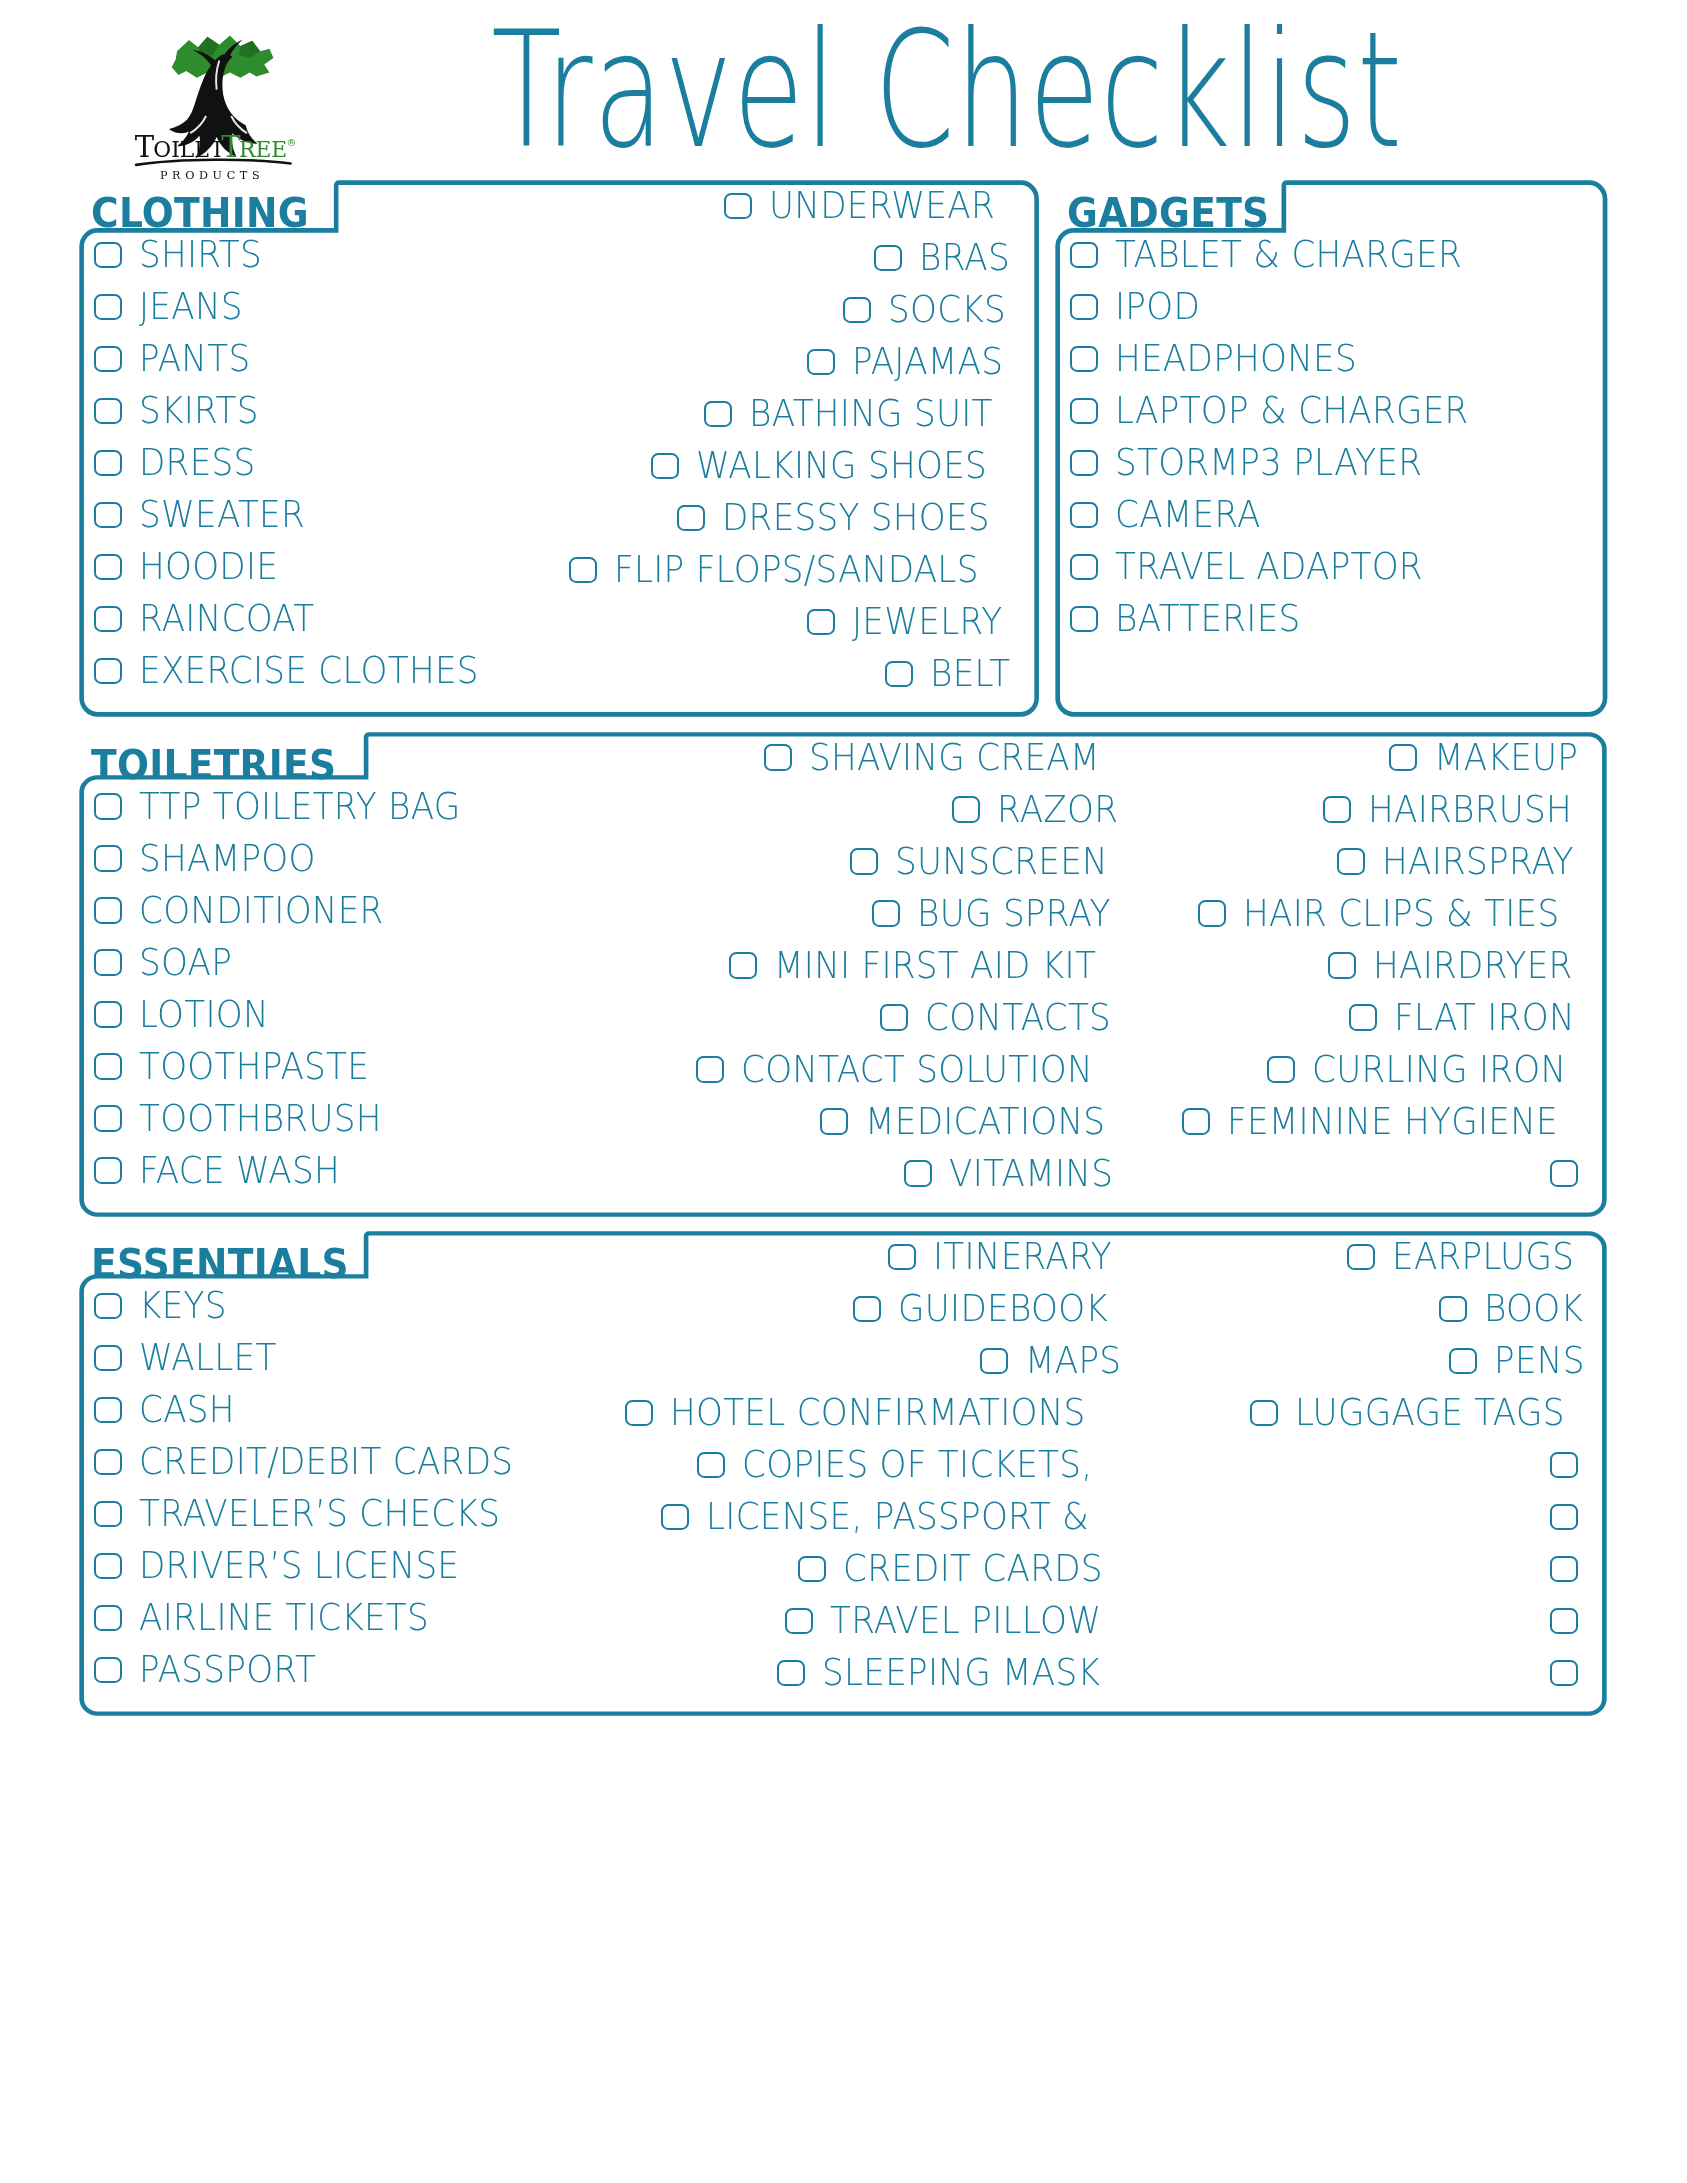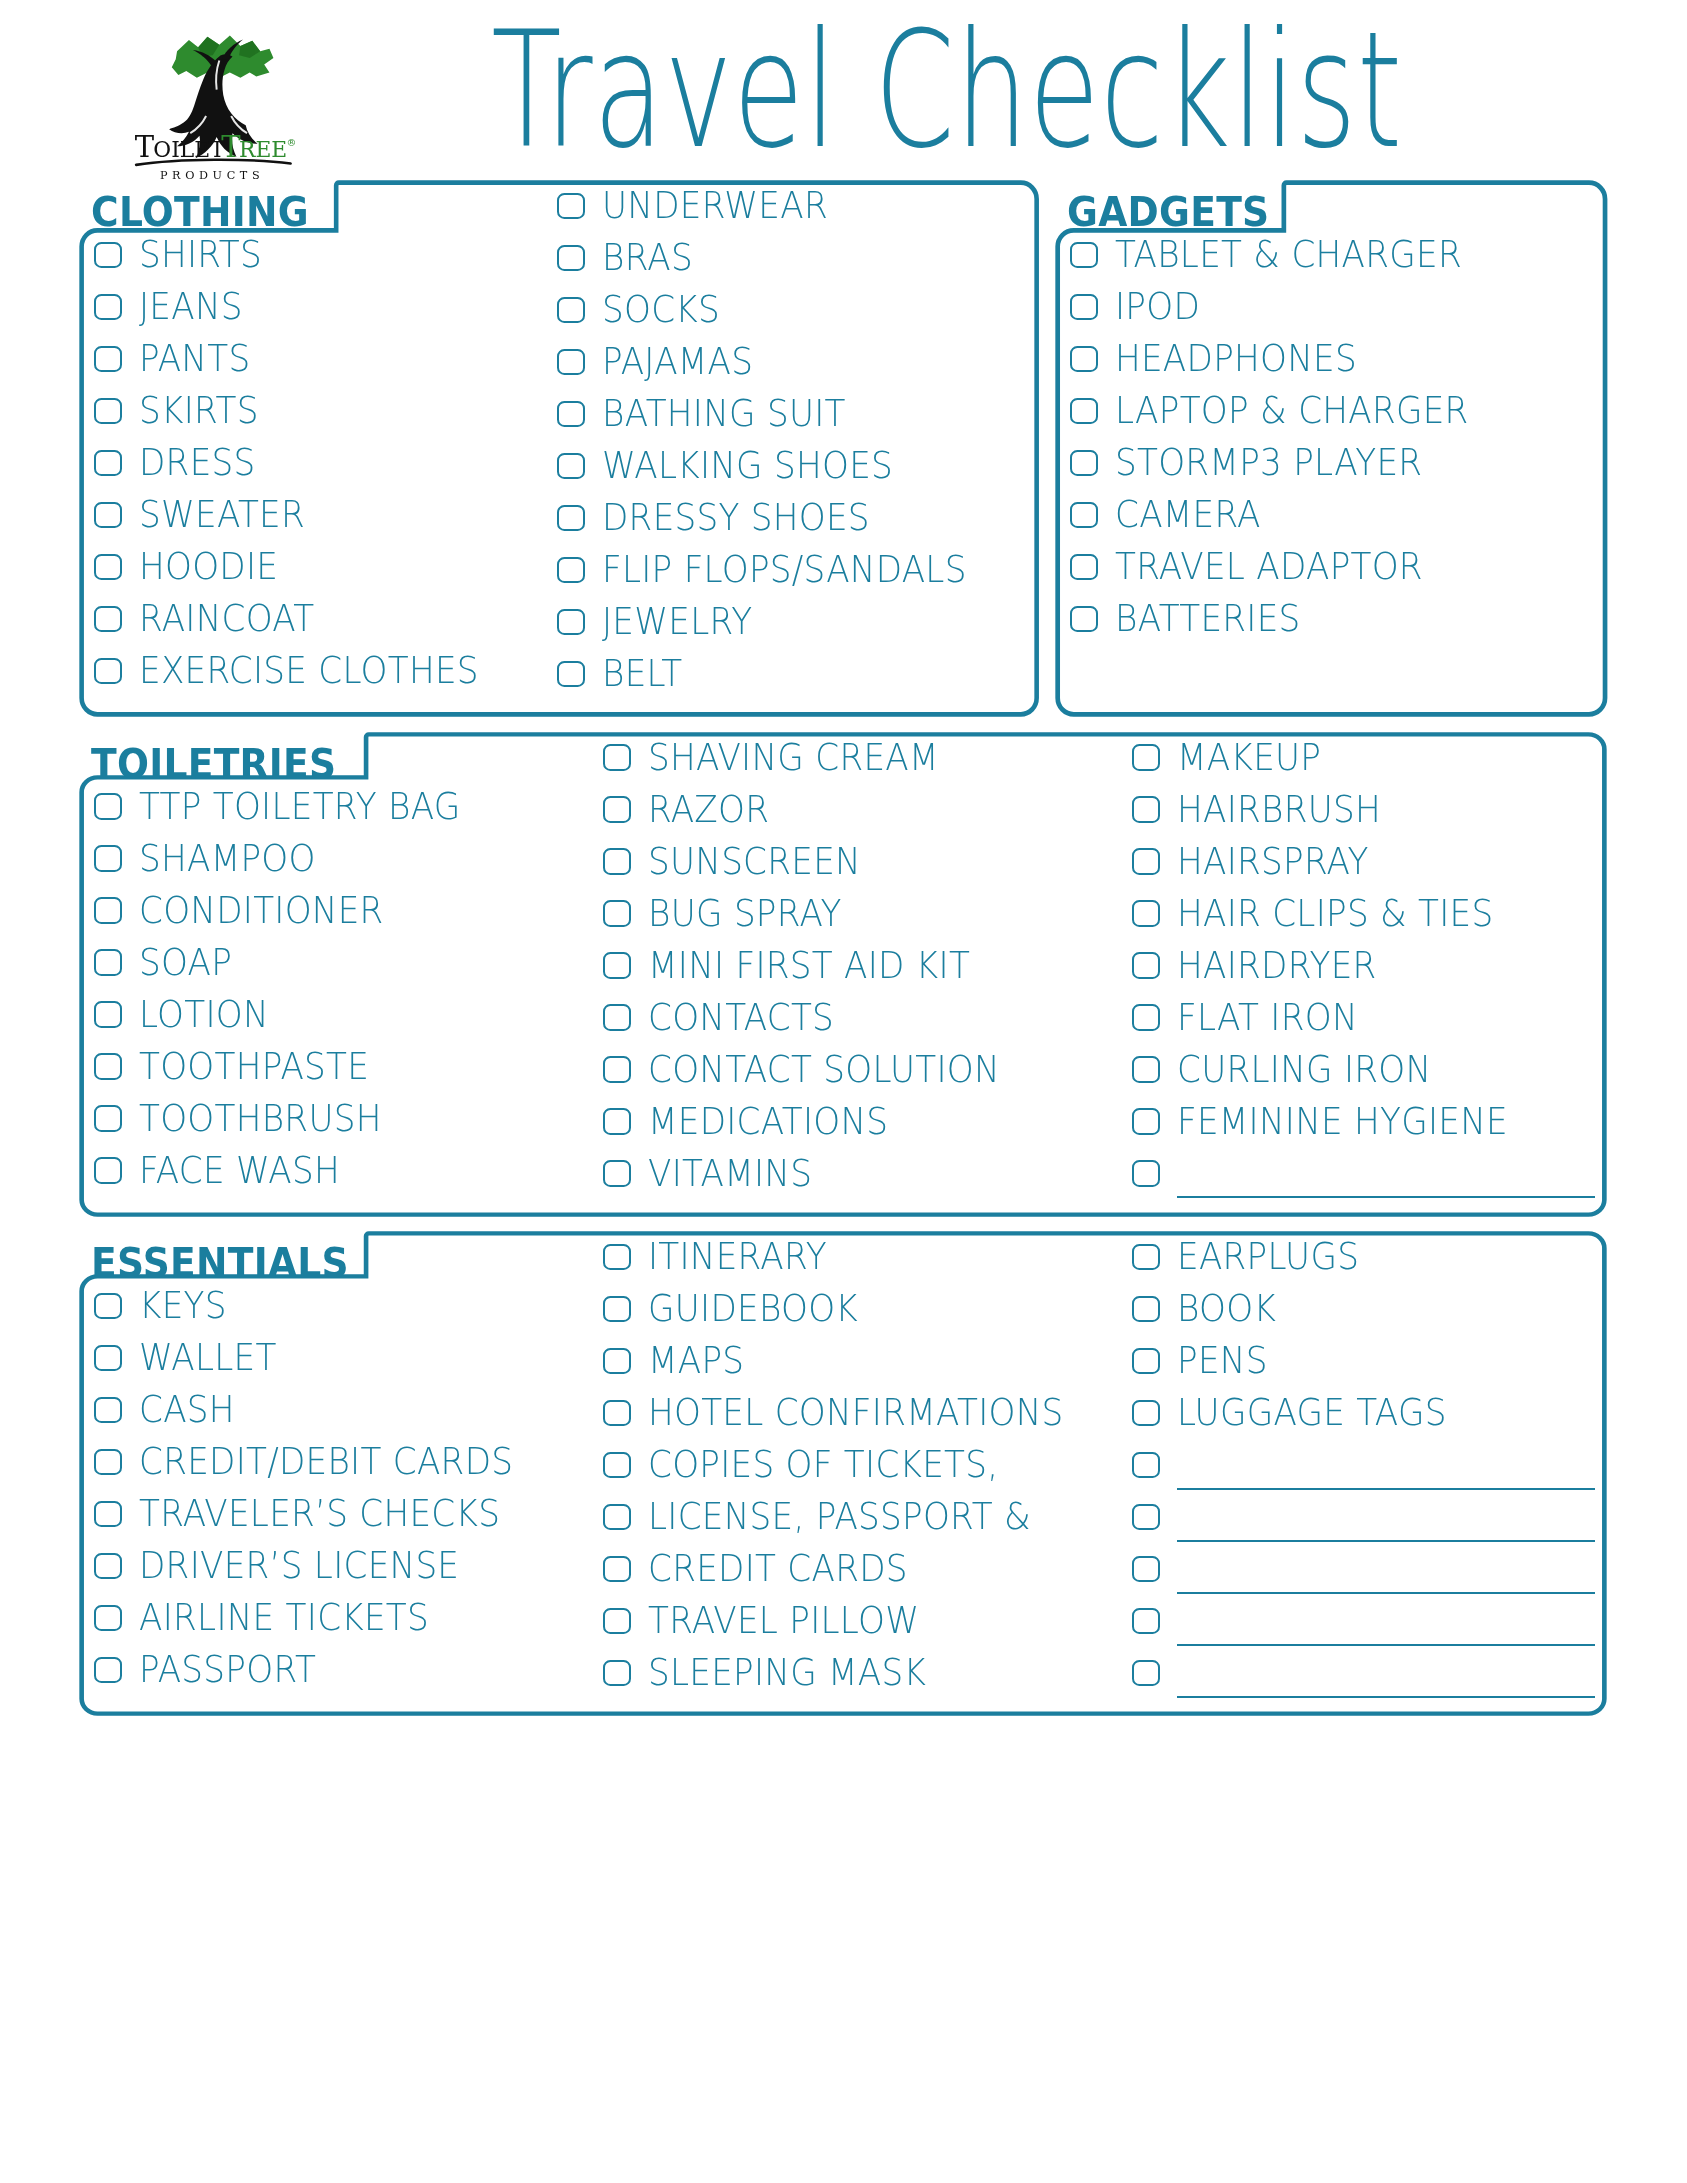--- a/index.html
+++ b/index.html
@@ -60,25 +60,25 @@
 
   
   .section {
     position: relative;
     margin-bottom: 14.6px;
   }
 
   
   .sec-head {
     position: absolute;
-    top: 12px;
+    top: 4px;
     left: 12px;
     height: 49px;
     display: flex;
-    align-items: flex-start;
+    align-items: flex-end;
     z-index: 3;
     pointer-events: none;
   }
   .sec-head-label {
     font-size: 40px;
     font-weight: bold;
     letter-spacing: 0.3px;
     color: #1b7e9e;
     font-family: "DejaVu Sans", sans-serif;
     transform: scaleX(0.94);
@@ -168,21 +168,21 @@
 
   .sec-toiletries .col-1 { width: 509px; }
   .sec-toiletries .col-2 { width: 529px; }
   .sec-toiletries .col-3 { width: 463px; }
 
   .sec-essentials .col-1 { width: 509px; }
   .sec-essentials .col-2 { width: 529px; }
   .sec-essentials .col-3 { width: 463px; }
 
   
-  .col-raised { margin-top: -49px; }
+  .col-raised { margin-top: -49px; align-items: flex-end; }
 
 </style>
 </head>
 <body>
 
 <div class="page">
 
   <div class="header">
 
     <div class="logo">

